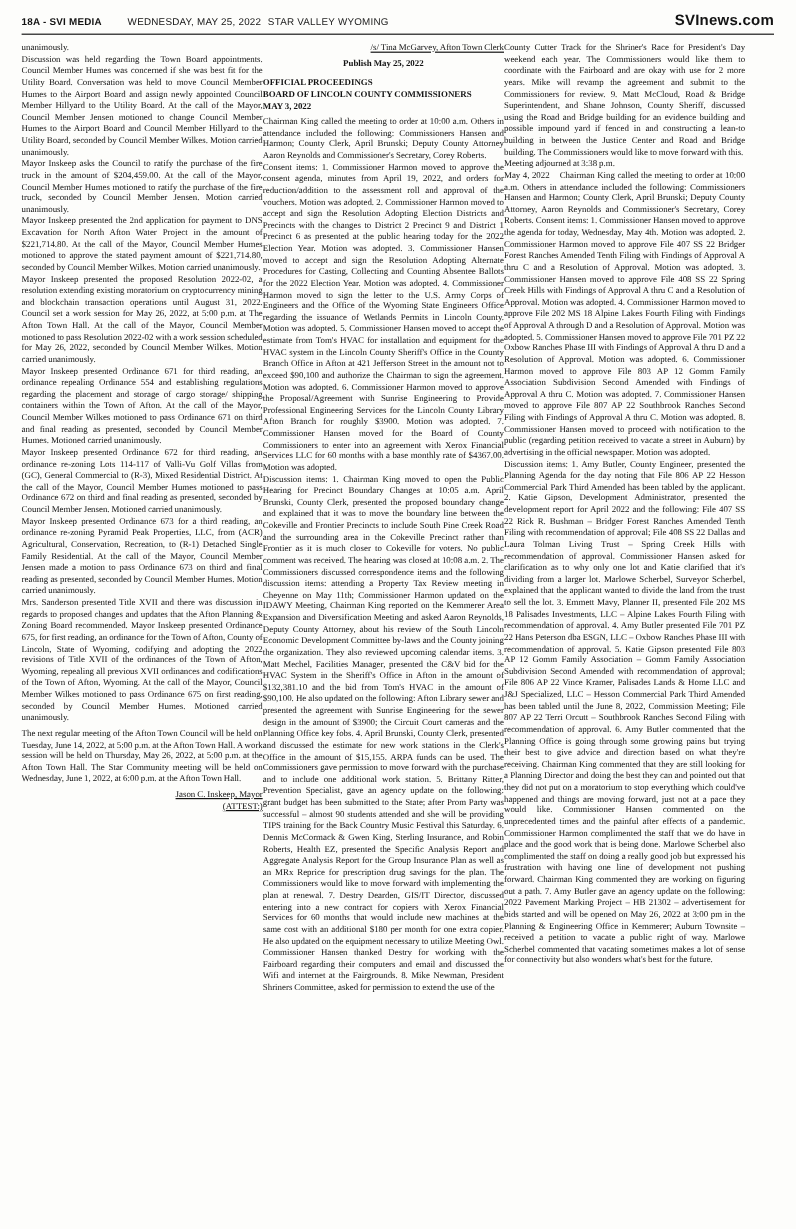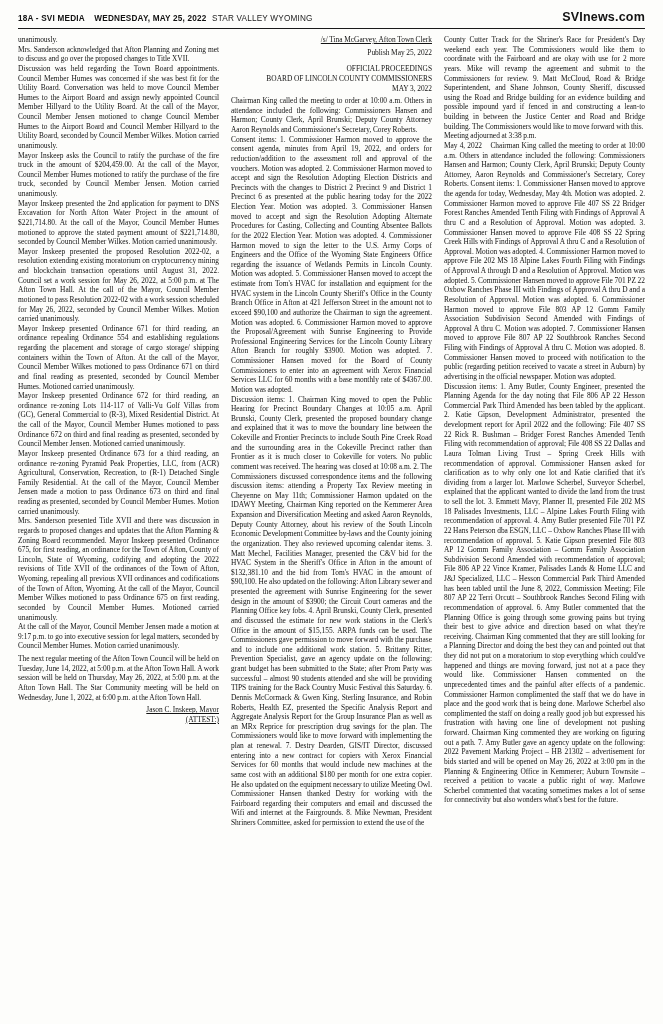--- a/index.html
+++ b/index.html
@@ -13,38 +13,38 @@
     padding:10px 18px 8px 18px;position:relative;
   }
   
   .masthead{
     display:flex;justify-content:space-between;align-items:baseline;
     font-family:"Liberation Sans","DejaVu Sans",sans-serif;
     padding-bottom:4px;
   }
   .mast-left{font-size:8.2px;letter-spacing:.2px;}
   .mast-left .ed{font-weight:bold;}
-  .mast-left .dt{font-weight:bold;margin-left:7px;}
+  .mast-left .dt{font-weight:normal;margin-left:19px;}
   .mast-left .rg{font-weight:normal;margin-left:3px;color:#222;}
   .mast-right{font-size:12.5px;font-weight:bold;letter-spacing:.2px;margin-left:12px;}
   .rule{border:0;border-top:1.6px solid #1a1a1a;margin:0 0 6px 0;}
   
-  .cols{display:flex;gap:12px;}
+  .cols{display:flex;}
   .col{
     width:201px;height:962px;overflow:hidden;
     font-size:7.4px;line-height:1.3;
     text-align:justify;
     hyphens:auto;-webkit-hyphens:auto;
     word-spacing:-0.2px;
   }
   .para{margin:0;}
   .gap{margin-top:7px;}
   .gapsm{margin-top:3px;}
-  .head{text-align:right;font-weight:normal;}
-  .pub{text-align:right;font-weight:normal;}
+  .head{text-align:left;font-weight:bold;}
+  .pub{text-align:center;font-weight:bold;}
   .sig{text-align:right;text-decoration:underline;}
 </style>
 </head>
 <body>
 
 <div class="page">
 
   <div class="masthead">
     <div class="mast-left">
       <span class="ed">18A - SVI MEDIA</span>
@@ -52,30 +52,28 @@
       <span class="rg">STAR VALLEY WYOMING</span>
     </div>
     <div class="mast-right">SVInews.com</div>
   </div>
 
   <hr class="rule">
 
   <div class="cols">
     <div class="col">
         <p class="para">unanimously.</p>
-        <p class="para">Mrs. Sanderson acknowledged that Afton Planning and Zoning met to discuss and go over the proposed changes to Title XVII.</p>
         <p class="para">Discussion was held regarding the Town Board appointments. Council Member Humes was concerned if she was best fit for the Utility Board. Conversation was held to move Council Member Humes to the Airport Board and assign newly appointed Council Member Hillyard to the Utility Board. At the call of the Mayor, Council Member Jensen motioned to change Council Member Humes to the Airport Board and Council Member Hillyard to the Utility Board, seconded by Council Member Wilkes. Motion carried unanimously.</p>
         <p class="para">Mayor Inskeep asks the Council to ratify the purchase of the fire truck in the amount of $204,459.00. At the call of the Mayor, Council Member Humes motioned to ratify the purchase of the fire truck, seconded by Council Member Jensen. Motion carried unanimously.</p>
         <p class="para">Mayor Inskeep presented the 2nd application for payment to DNS Excavation for North Afton Water Project in the amount of $221,714.80. At the call of the Mayor, Council Member Humes motioned to approve the stated payment amount of $221,714.80, seconded by Council Member Wilkes. Motion carried unanimously.</p>
         <p class="para">Mayor Inskeep presented the proposed Resolution 2022-02, a resolution extending existing moratorium on cryptocurrency mining and blockchain transaction operations until August 31, 2022. Council set a work session for May 26, 2022, at 5:00 p.m. at The Afton Town Hall. At the call of the Mayor, Council Member motioned to pass Resolution 2022-02 with a work session scheduled for May 26, 2022, seconded by Council Member Wilkes. Motion carried unanimously.</p>
         <p class="para">Mayor Inskeep presented Ordinance 671 for third reading, an ordinance repealing Ordinance 554 and establishing regulations regarding the placement and storage of cargo storage/ shipping containers within the Town of Afton. At the call of the Mayor, Council Member Wilkes motioned to pass Ordinance 671 on third and final reading as presented, seconded by Council Member Humes. Motioned carried unanimously.</p>
         <p class="para">Mayor Inskeep presented Ordinance 672 for third reading, an ordinance re-zoning Lots 114-117 of Valli-Vu Golf Villas from (GC), General Commercial to (R-3), Mixed Residential District. At the call of the Mayor, Council Member Humes motioned to pass Ordinance 672 on third and final reading as presented, seconded by Council Member Jensen. Motioned carried unanimously.</p>
         <p class="para">Mayor Inskeep presented Ordinance 673 for a third reading, an ordinance re-zoning Pyramid Peak Properties, LLC, from (ACR) Agricultural, Conservation, Recreation, to (R-1) Detached Single Family Residential. At the call of the Mayor, Council Member Jensen made a motion to pass Ordinance 673 on third and final reading as presented, seconded by Council Member Humes. Motion carried unanimously.</p>
         <p class="para">Mrs. Sanderson presented Title XVII and there was discussion in regards to proposed changes and updates that the Afton Planning &amp; Zoning Board recommended. Mayor Inskeep presented Ordinance 675, for first reading, an ordinance for the Town of Afton, County of Lincoln, State of Wyoming, codifying and adopting the 2022 revisions of Title XVII of the ordinances of the Town of Afton, Wyoming, repealing all previous XVII ordinances and codifications of the Town of Afton, Wyoming. At the call of the Mayor, Council Member Wilkes motioned to pass Ordinance 675 on first reading, seconded by Council Member Humes. Motioned carried unanimously.</p>
-        <p class="para">At the call of the Mayor, Council Member Jensen made a motion at 9:17 p.m. to go into executive session for legal matters, seconded by Council Member Humes. Motion carried unanimously.</p>
         <p class="para gapsm">The next regular meeting of the Afton Town Council will be held on Tuesday, June 14, 2022, at 5:00 p.m. at the Afton Town Hall. A work session will be held on Thursday, May 26, 2022, at 5:00 p.m. at the Afton Town Hall. The Star Community meeting will be held on Wednesday, June 1, 2022, at 6:00 p.m. at the Afton Town Hall.</p>
         <p class="para sig gapsm">Jason C. Inskeep, Mayor</p>
         <p class="para sig">(ATTEST:)</p>
       </div>
     <div class="col">
         <p class="para sig">/s/ Tina McGarvey, Afton Town Clerk</p>
         <p class="para pub gapsm">Publish May 25, 2022</p>
         <p class="para head gap">OFFICIAL PROCEEDINGS</p>
         <p class="para head">BOARD OF LINCOLN COUNTY COMMISSIONERS</p>
         <p class="para head">MAY 3, 2022</p>

